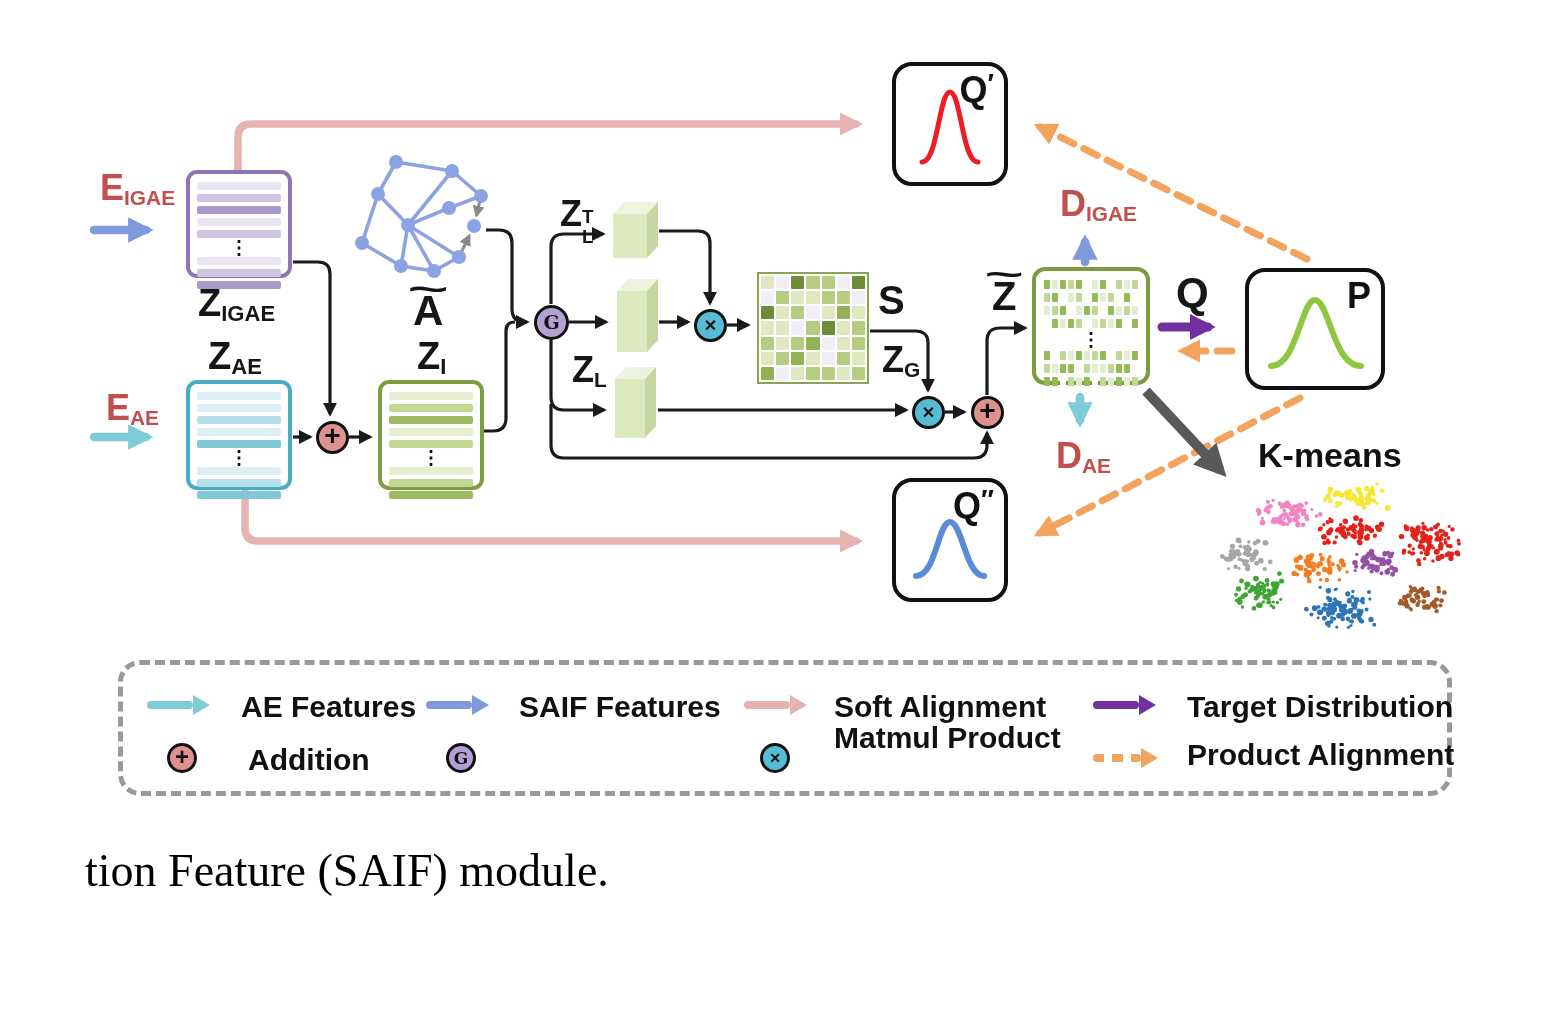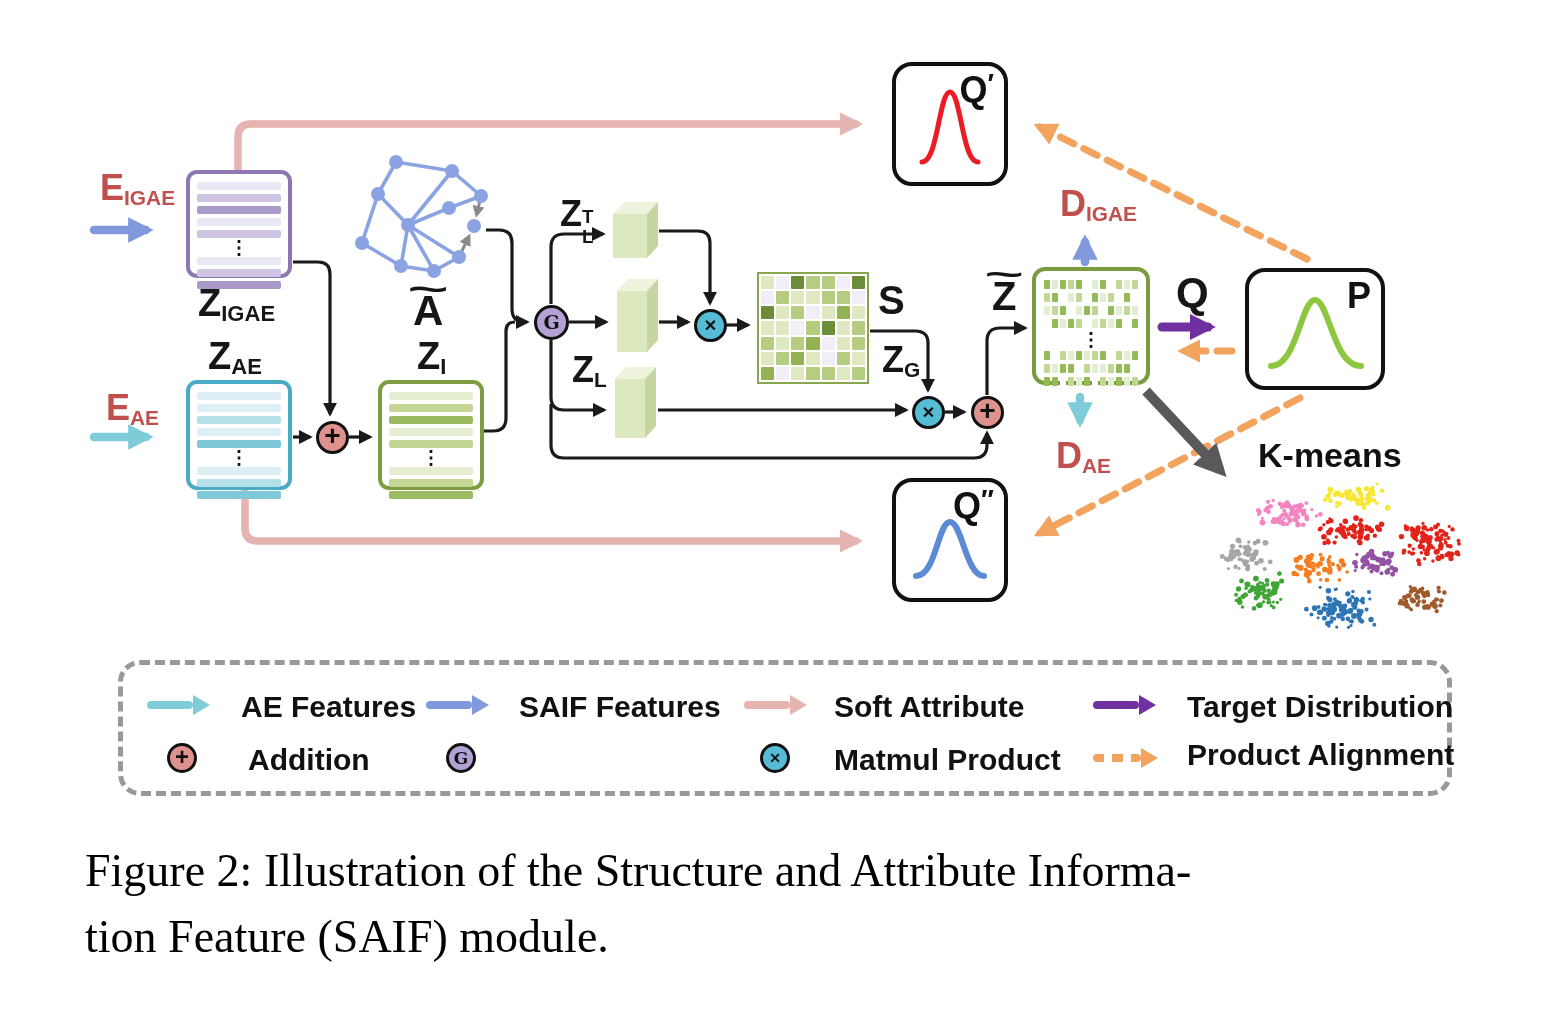--- a/index.html
+++ b/index.html
@@ -1137,35 +1137,34 @@
 
   <div class="ann" style="left:1258px;top:436px;font-size:34px">K-means</div>
 
   <div class="legend"></div>
 
   <span class="larrow" style="left:147px;top:701px;--c:#7fccd9;background:#7fccd9"></span>
   <span class="litem-label" style="left:241px;top:690px">AE Features</span>
   <span class="larrow" style="left:426px;top:701px;--c:#8099dd;background:#8099dd"></span>
   <span class="litem-label" style="left:519px;top:690px">SAIF Features</span>
   <span class="larrow" style="left:744px;top:701px;--c:#e5b3b0;background:#e5b3b0"></span>
-  <span class="litem-label" style="left:834px;top:690px">Soft Attribute</span>
+  <span class="litem-label" style="left:834px;top:690px">Soft Alignment</span>
   <span class="larrow" style="left:1093px;top:701px;--c:#7030a0;background:#7030a0"></span>
   <span class="litem-label" style="left:1187px;top:690px">Target Distribution</span>
 
   <span class="lcirc op-plus" style="left:167px;top:743px;background:#dd928e;font-size:24px">
       <span>+</span>
     </span>
   <span class="litem-label" style="left:248px;top:743px">Addition</span>
   <span class="lcirc" style="left:446px;top:743px;background:#b3a0d4;font-family:'DejaVu Serif',serif;font-size:17px">
       <span>G</span>
     </span>
   <span class="lcirc" style="left:760px;top:743px;background:#56bcd6;font-size:14px;font-weight:900">
       <span>✕</span>
     </span>
-  <span class="litem-label" style="left:834px;top:743px">Matmul Product</span>
+  <span class="litem-label" style="left:834px;top:721px">Matmul Product</span>
   <span class="ldash" style="left:1093px;top:754px;--c:#f2a35e"></span>
   <span class="litem-label" style="left:1187px;top:738px">Product Alignment</span>
 
   <div class="caption">
-    <div>Figure 2: Illustration of the Structure and Attribute Informa-</div>
     <div>tion Feature (SAIF) module.</div>
   </div>
 </div>
 
 </body></html>

